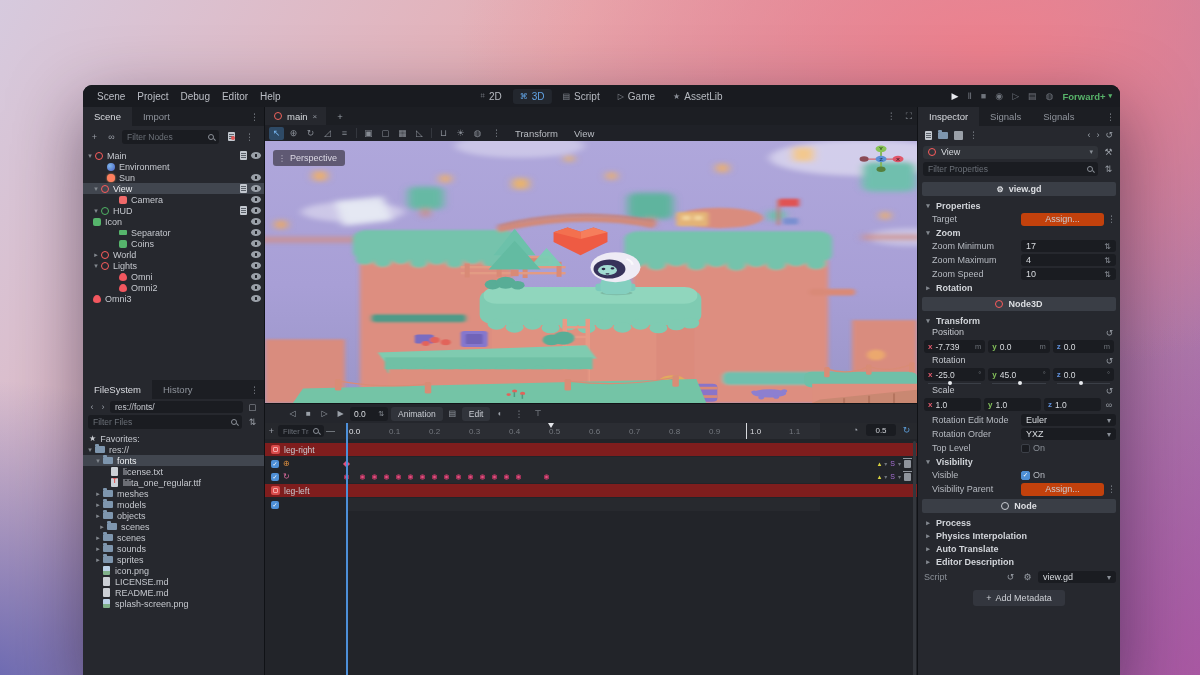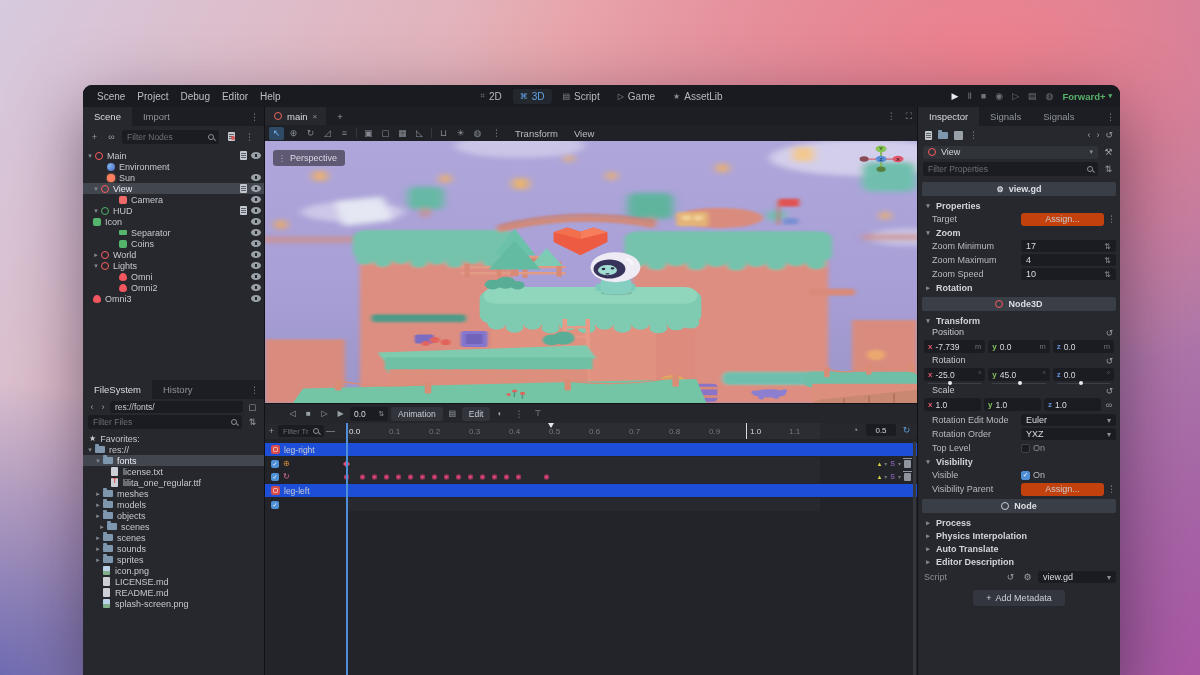--- a/index.html
+++ b/index.html
@@ -94,21 +94,21 @@
   .abtn{height:14px;background:#31343b;border-radius:3px;padding:0 7px;display:flex;align-items:center;font-size:8.5px;color:#c9ccd2}
   .namefield{flex:1;height:14px;background:#1a1c21;border-radius:3px;display:flex;align-items:center;padding:0 6px;color:#d9dce0;font-size:8.5px;gap:4px;min-width:0}
   .animpanel{flex:1;background:#222429;position:relative;overflow:hidden;min-height:0}
   .tickrow{position:absolute;left:0;right:0;top:0;height:16px;background:#26282d;display:flex;align-items:center}
   .tickarea{position:absolute;left:81px;top:0;width:474px;height:16px;background:#2b2d33}
   .tick{position:absolute;top:0;height:16px;display:flex;align-items:center;font-size:8px;color:#74787f;padding-left:3px}
   .tick.end{border-left:1px solid #d8dade;color:#d8dade}
   .tmark{position:absolute;top:0;width:0;height:0;border-left:3.5px solid transparent;border-right:3.5px solid transparent;border-top:5px solid #e4e6ea}
   .snapctl{position:absolute;right:4px;top:1px;display:flex;align-items:center;gap:4px}
   .snapbox{width:30px;height:12px;background:#1a1c21;border-radius:3px;display:flex;align-items:center;justify-content:center;color:#cfd2d7;font-size:8px}
-  .trackhead{position:absolute;left:0;right:0;height:13px;background:#1d4ed8;display:flex;align-items:center;gap:4px;padding-left:6px;font-size:8.5px;color:#c9ccd2}
+  .trackhead{position:absolute;left:0;right:0;height:13px;background:#7f1d1d;display:flex;align-items:center;gap:4px;padding-left:6px;font-size:8.5px;color:#c9ccd2}
   .gicon{width:9px;height:9px;background:#d84b4b;border-radius:2px;position:relative;flex:0 0 9px}
   .gicon::after{content:"";position:absolute;inset:2px;border:1px solid #f4a9a9;border-radius:1px}
   .trackrow{position:absolute;left:0;right:0;height:13px;display:flex;align-items:center;gap:4px;padding-left:6px}
   .band{position:absolute;left:81px;width:474px;top:0;bottom:0;background:#27292e}
   .cb{width:8px;height:8px;background:#4e8fd6;border-radius:2px;color:#fff;font-size:6px;display:flex;align-items:center;justify-content:center;flex:0 0 8px;z-index:2}
   .keylayer{position:absolute;left:81px;top:0;bottom:0;width:474px}
   .key{position:absolute;top:50%;width:5px;height:5px;background:#e0517e}
   .key.d{transform:translateY(-50%) rotate(45deg)}
   .key.c{border-radius:50%;transform:translateY(-50%);box-shadow:inset 0 0 0 1.2px #9c2f55}
   .playhead{position:absolute;left:81px;top:0;bottom:0;width:1.5px;background:#4d8fd8;z-index:5}

